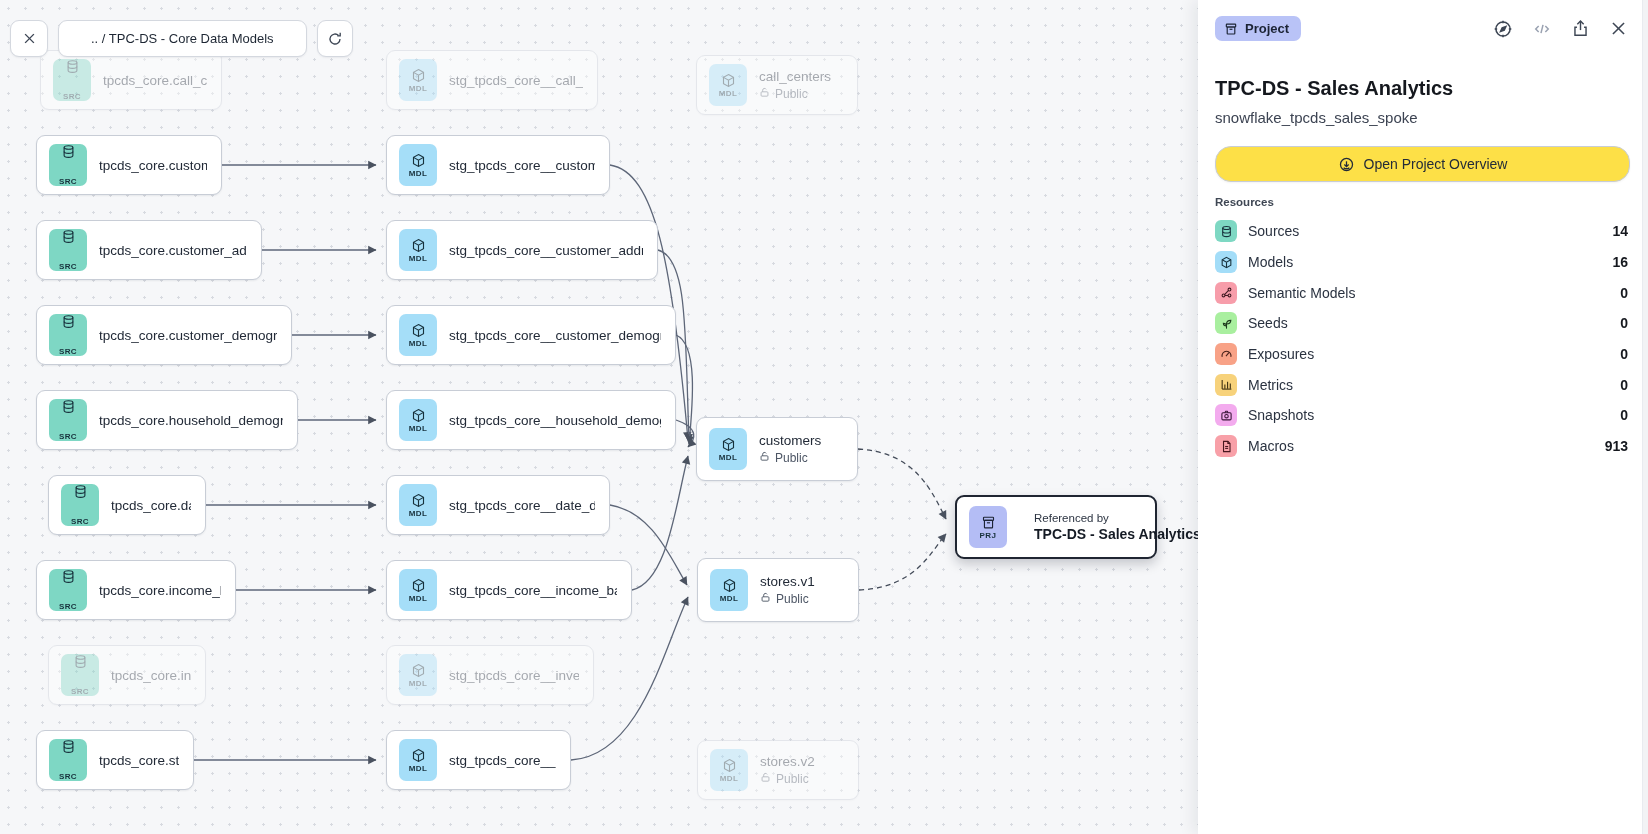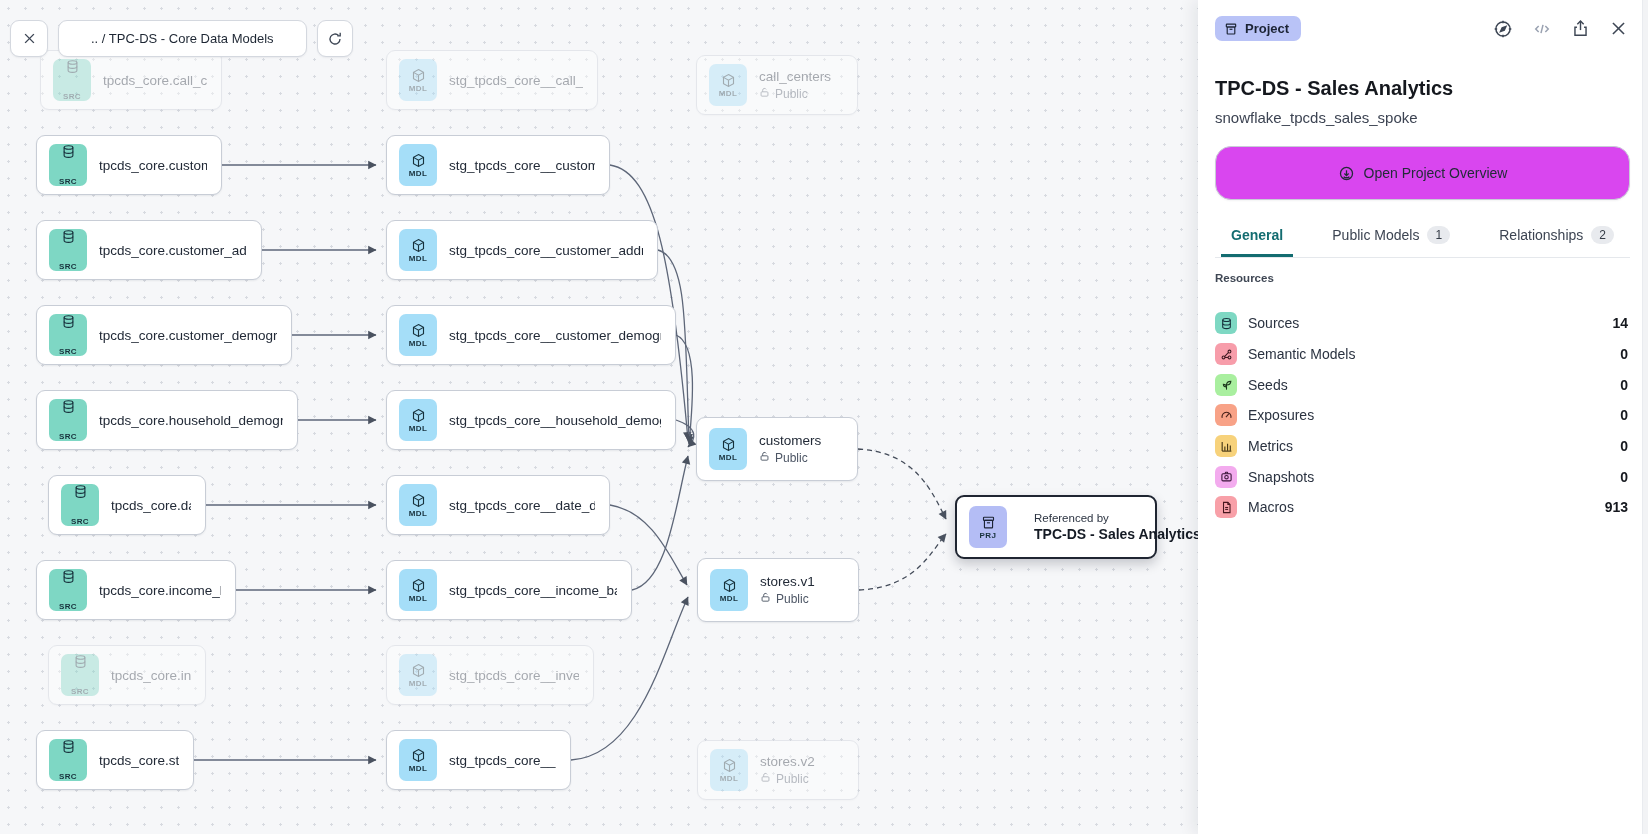--- a/index.html
+++ b/index.html
@@ -62,30 +62,30 @@
   .panel-head { display:flex; align-items:center; }
   .proj-badge {
     display:flex; align-items:center; gap:7px; background:#b9c3f7; border-radius:7px;
     padding:5px 12px 5px 9px; font-size:13px; font-weight:700; color:#1c2435;
   }
   .head-icons { margin-left:auto; display:flex; align-items:center; gap:15px; }
   .hbtn { background:none; border:none; cursor:pointer; display:flex; padding:2px; }
   .panel-title { margin-top:36px; font-size:20px; font-weight:700; color:#15181e; }
   .panel-sub { margin-top:9px; font-size:15px; color:#3c4352; }
   .overview-btn {
-    margin-top:20px; width:100%; height:54px; border:1px solid #c8cdd6; border-radius:16px; background:#d946ef;
+    margin-top:20px; width:100%; height:36px; border:1px solid #c8cdd6; border-radius:16px; background:#fde047;
     display:flex; align-items:center; justify-content:center; gap:9px; font-size:14px; color:#232b38;
     font-family:"Liberation Sans",sans-serif; cursor:pointer; box-shadow:0 1px 2px rgba(16,24,40,.05);
   }
   .tabs { margin-top:18px; display:flex; justify-content:space-between; border-bottom:1px solid #e5e8ec; padding:0 6px; }
   .tab { display:flex; align-items:center; gap:8px; padding:8px 10px 10px; font-size:14px; color:#3c4452; cursor:pointer; border-bottom:3px solid transparent; }
   .tab.active { color:#136c70; font-weight:700; border-bottom-color:#136c70; }
   .tab-count { background:#e8eaee; border-radius:999px; padding:2px 8px; font-size:12px; color:#343b46; font-weight:400; }
   .res-heading { margin-top:14px; font-size:11.5px; font-weight:700; color:#3f4754; }
-  .res-list { margin-top:24px; }
+  .res-list { margin-top:8px; }
   .res-row { display:flex; align-items:center; gap:11px; height:30.7px; cursor:pointer; }
   .res-chip { width:22px; height:22px; border-radius:6px; display:flex; align-items:center; justify-content:center; }
   .res-label { font-size:14px; color:#2a3240; }
   .res-value { margin-left:auto; font-size:14px; font-weight:700; color:#15181e; padding-right:2px; }
 
   svg.si { display:block; }
 </style>
 </head>
 <body>
 
@@ -510,47 +510,45 @@
           <svg class="si" width="17" height="17" viewBox="0 0 24 24" fill="none" stroke="#232b38" stroke-width="1.8">
             <circle cx="12" cy="12" r="8.5"></circle>
             <line x1="12" y1="7.5" x2="12" y2="14.5"></line>
             <polyline points="9 12 12 15 15 12"></polyline>
             <path d="M8 16.5c1 1 2.4 1.5 4 1.5s3-.5 4-1.5"></path>
           </svg>
         </span>
       <span>Open Project Overview</span>
     </button>
 
-    <div class="tabs">
-      <div class="tab active">
-          <span>General</span>
-        </div>
-      <div class="tab">
-          <span>Public Models</span>
-          <span class="tab-count">1</span>
-        </div>
-      <div class="tab">
-          <span>Relationships</span>
-          <span class="tab-count">2</span>
-        </div>
-    </div>
 
     <div class="res-heading">Resources</div>
 
     <div class="res-list">
       <div class="res-row">
         <span class="res-chip" style="background: rgb(126, 216, 195);">
             <svg class="si" width="13" height="13" viewBox="0 0 24 24" fill="none" stroke="#17313c" stroke-width="2">
               <ellipse cx="12" cy="5.5" rx="7" ry="2.8"></ellipse>
               <path d="M5 5.5v13c0 1.6 3.1 2.9 7 2.9s7-1.3 7-2.9v-13"></path>
               <path d="M5 12c0 1.6 3.1 2.9 7 2.9s7-1.3 7-2.9"></path>
             </svg>
           </span>
         <span class="res-label">Sources</span>
         <span class="res-value">14</span>
+      </div>
+      <div class="res-row">
+        <span class="res-chip" style="background: rgb(163, 221, 248);">
+            <svg class="si" width="13" height="13" viewBox="0 0 24 24" fill="none" stroke="#17313c" stroke-width="2">
+              <path d="M12 2.5 20 7v10l-8 4.5L4 17V7Z"></path>
+              <path d="M4 7l8 4.5L20 7"></path>
+              <path d="M12 11.5V21.5"></path>
+            </svg>
+          </span>
+        <span class="res-label">Models</span>
+        <span class="res-value">16</span>
       </div>
       <div class="res-row">
         <span class="res-chip" style="background: rgb(247, 157, 170);">
             <svg class="si" width="13" height="13" viewBox="0 0 24 24" fill="none" stroke="#401a22" stroke-width="2">
               <circle cx="6.5" cy="17.5" r="2.6"></circle>
               <circle cx="17.5" cy="6.5" r="2.6"></circle>
               <circle cx="17.5" cy="17.5" r="2.6"></circle>
               <path d="M8.8 15.6 15.4 8.6"></path>
               <path d="M9.1 17.5h5.8"></path>
             </svg>

